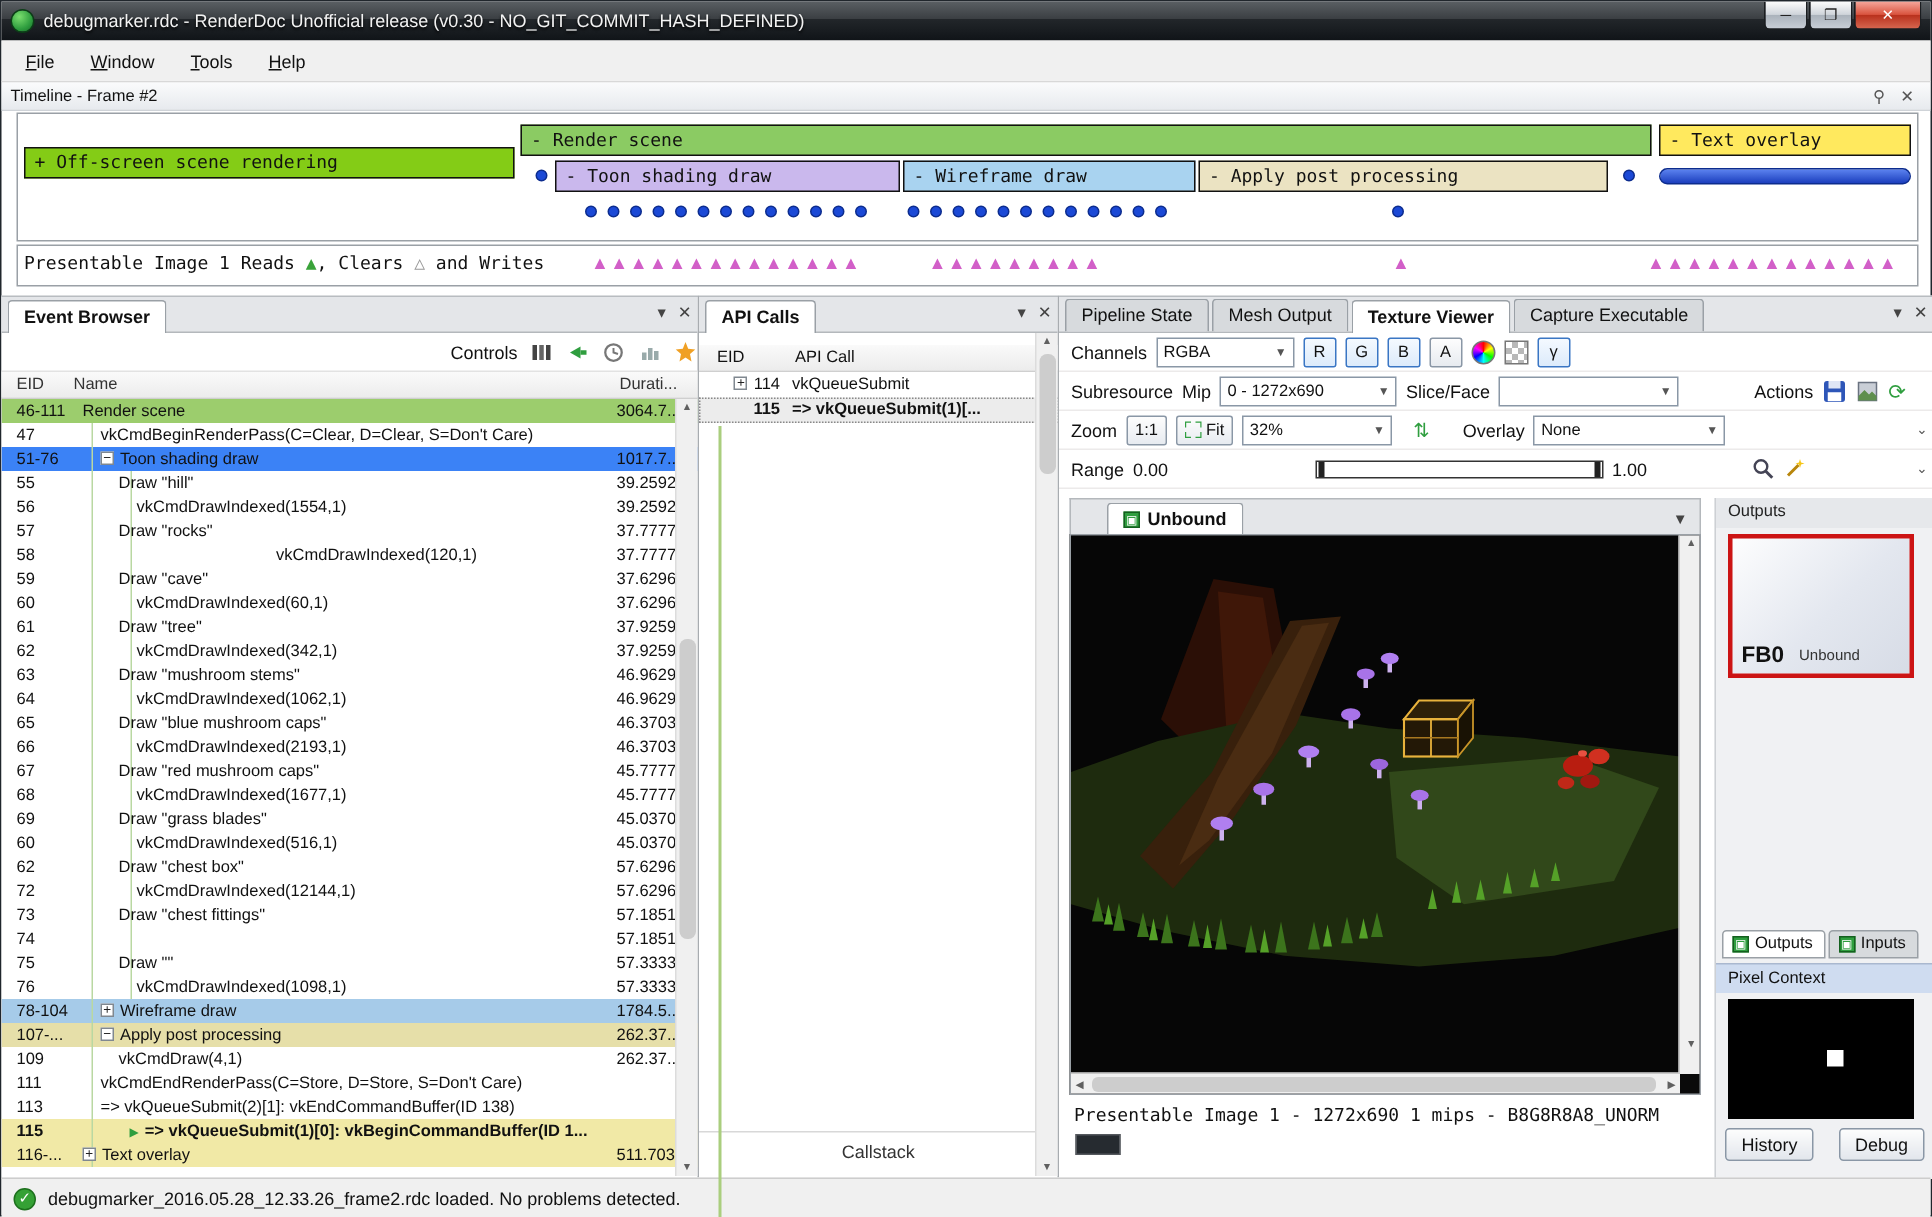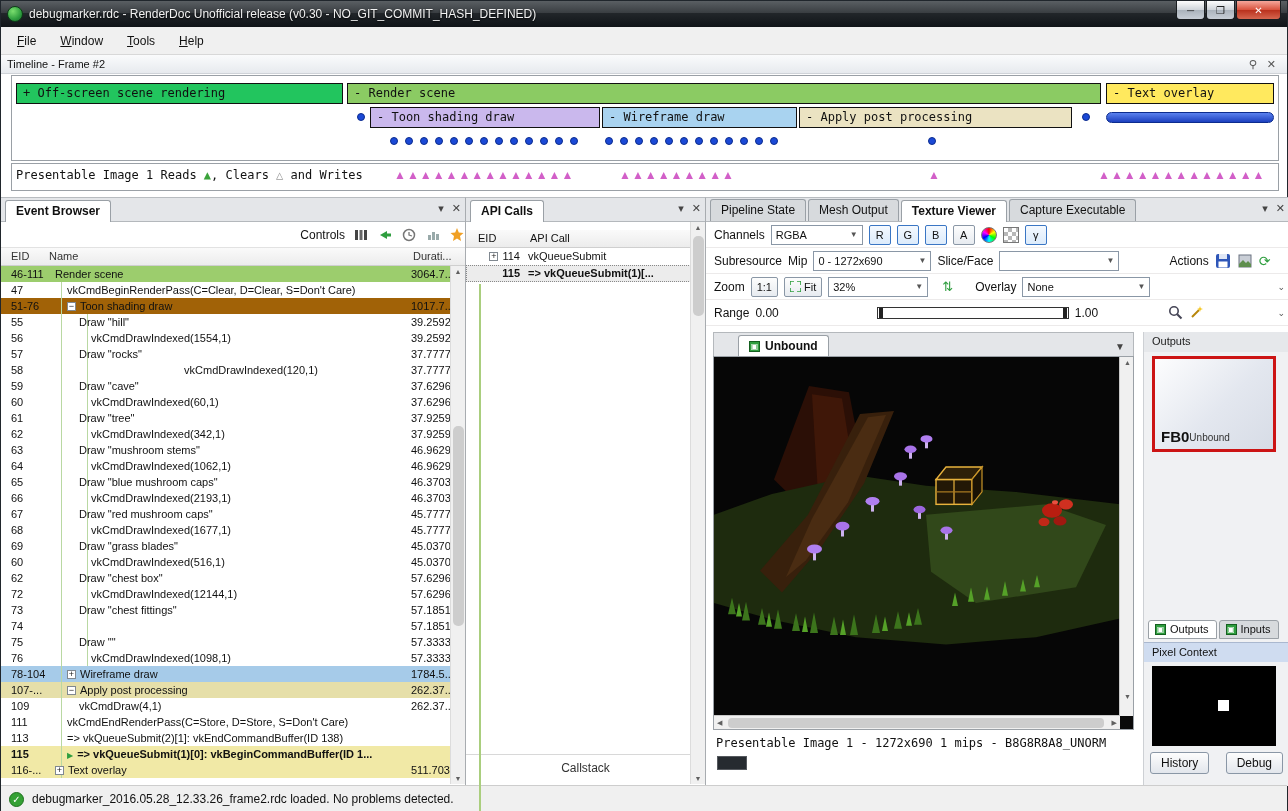--- a/index.html
+++ b/index.html
@@ -28,21 +28,21 @@
   
   .tl-header { position:absolute; left:0; top:54px; width:100%; height:19px;
     background:linear-gradient(#fafbfc,#e7eaee); border-bottom:1px solid #cfd3d8;
     display:flex; align-items:center; padding:0 6px; font-size:11px; }
   .tl-header .spacer { flex:1; }
   .tl-icon { color:#555; font-size:11px; padding:0 5px; }
   .tl-box { position:absolute; left:10px; top:74px; width:1268px; height:86px; background:#fff; border:1px solid #9aa0a6; }
   .tl-block { position:absolute; height:21px; border:1px solid #111; font-family:"DejaVu Sans Mono","Liberation Mono",monospace;
     font-size:12px; line-height:19px; padding-left:6px; white-space:nowrap; overflow:hidden; }
   .r1 { top:7px; } .r2 { top:31px; }
-  .b0 { left:4px;    width:327px; background:#22c55e; }
+  .b0 { left:4px;    width:327px; background:#84cc16;margin-top:15px; }
   .b1 { left:335px;  width:754px; background:#8bcb63; }
   .b2 { left:1094px; width:168px; background:#ffe95e; }
   .s0 { left:358px;  width:230px; background:#cab8ed; }
   .s1 { left:590px;  width:195px; background:#a9d3f0; }
   .s2 { left:787px;  width:273px; background:#ebe3c2; }
   .tl-dot { width:8px; height:8px; border-radius:4px; background:#1b49d6; border:1px solid #0c2c8e; display:inline-block; }
   .dot-a { position:absolute; left:345px; top:37px; }
   .dot-b { position:absolute; left:1070px; top:37px; }
   .tl-capsule { position:absolute; left:1094px; top:36px; width:168px; height:11px; border-radius:6px;
     background:linear-gradient(#5b82ef,#1c3fbe); border:1px solid #0c2c8e; }
@@ -133,21 +133,21 @@
   .tex-vscroll { position:absolute; right:0; top:0; width:14px; height:359px; background:#f0f0f0; border-left:1px solid #c8c8c8; }
   .tex-hscroll { position:absolute; left:0; bottom:0; width:406px; height:14px; background:#f0f0f0; border-top:1px solid #c8c8c8; }
   .sc-arr { position:absolute; color:#606060; font-size:7px; }
   .tex-status { position:absolute; left:10px; top:538px; font-family:"DejaVu Sans Mono","Liberation Mono",monospace; font-size:12px; }
   .pixel-swatch { position:absolute; left:11px; top:558px; width:30px; height:14px; background:#262b30; border:1px solid #55595e; }
 
   
   .sidebar { position:absolute; left:437px; top:134px; width:146px; height:454px; background:#f0f1f3; border-left:1px solid #cdd0d4; }
   .sb-title { height:20px; background:#e6e8eb; padding:3px 0 0 8px; font-size:11px; color:#222; }
   .fb-thumb { position:absolute; left:8px; top:24px; width:124px; height:96px; border:3px solid #cc1414;
-    background:linear-gradient(135deg,#fdfdfe,#e3e7ef 55%,#d7dce6); display:flex; align-items:flex-end; padding:0 0 4px 6px; gap:0; }
+    background:linear-gradient(135deg,#fdfdfe,#e3e7ef 55%,#d7dce6); display:flex; align-items:flex-end; padding:0 0 4px 6px; gap:10px; }
   .fb-label { font-size:15px; font-weight:bold; }
   .fb-sub { font-size:10px; color:#333; padding-bottom:2px; }
   .sb-tabs { position:absolute; left:4px; top:288px; display:flex; gap:2px; }
   .sb-tab { display:flex; align-items:center; gap:4px; padding:2px 7px 3px 6px; font-size:11px; border:1px solid #9aa0a6;
     border-radius:3px 3px 0 0; background:#d7dadd; }
   .sb-tab.active { background:#fff; }
   .pc-title { position:absolute; left:0; top:310px; width:146px; height:20px; background:#cfdcf0;
     border-top:1px solid #aab8cf; padding:3px 0 0 8px; font-size:11px; }
   .pc-box { position:absolute; left:8px; top:334px; width:124px; height:80px; background:#000; }
   .pc-square { position:absolute; left:66px; top:34px; width:11px; height:11px; background:#fff; }
@@ -296,21 +296,21 @@
     <div class="ev-row" style="background: rgb(156, 205, 109);">
           <span class="ev-eid">46-111</span>
           <span class="ev-name" style="padding-left: 8px;"><span>Render scene</span></span>
           <span class="ev-dur">3064.7...</span>
         </div>
         <div class="ev-row">
           <span class="ev-eid">47</span>
           <span class="ev-name" style="padding-left: 20px;"><span>vkCmdBeginRenderPass(C=Clear, D=Clear, S=Don't Care)</span></span>
           <span class="ev-dur"></span>
         </div>
-        <div class="ev-row" style="background: #a16207;">
+        <div class="ev-row" style="background: #3b82f6;">
           <span class="ev-eid">51-76</span>
           <span class="ev-name" style="padding-left: 20px;"><span class="expander">−</span><span>Toon shading draw</span></span>
           <span class="ev-dur">1017.7...</span>
         </div>
         <div class="ev-row">
           <span class="ev-eid">55</span>
           <span class="ev-name" style="padding-left: 32px;"><span>Draw "hill"</span></span>
           <span class="ev-dur">39.25926</span>
         </div>
         <div class="ev-row">
@@ -438,21 +438,21 @@
           <span class="ev-name" style="padding-left: 20px;"><span>vkCmdEndRenderPass(C=Store, D=Store, S=Don't Care)</span></span>
           <span class="ev-dur"></span>
         </div>
         <div class="ev-row">
           <span class="ev-eid">113</span>
           <span class="ev-name" style="padding-left: 20px;"><span>=&gt; vkQueueSubmit(2)[1]: vkEndCommandBuffer(ID 138)</span></span>
           <span class="ev-dur"></span>
         </div>
         <div class="ev-row bold" style="background: rgb(241, 233, 166);">
           <span class="ev-eid">115</span>
-          <span class="ev-name" style="padding-left: 20px;"><span class="flow-icon">▶</span><span>=&gt; vkQueueSubmit(1)[0]: vkBeginCommandBuffer(ID 1...</span></span>
+          <span class="ev-name" style="padding-left: 20px; text-align: center;"><span class="flow-icon">▶</span><span>=&gt; vkQueueSubmit(1)[0]: vkBeginCommandBuffer(ID 1...</span></span>
           <span class="ev-dur"></span>
         </div>
         <div class="ev-row" style="background: rgb(241, 233, 166);">
           <span class="ev-eid">116-...</span>
           <span class="ev-name" style="padding-left: 8px;"><span class="expander">+</span><span>Text overlay</span></span>
           <span class="ev-dur">511.7037</span>
         </div>
       </div>
     <div class="vscroll">
       <span class="arr" style="top:2px;">▲</span>

